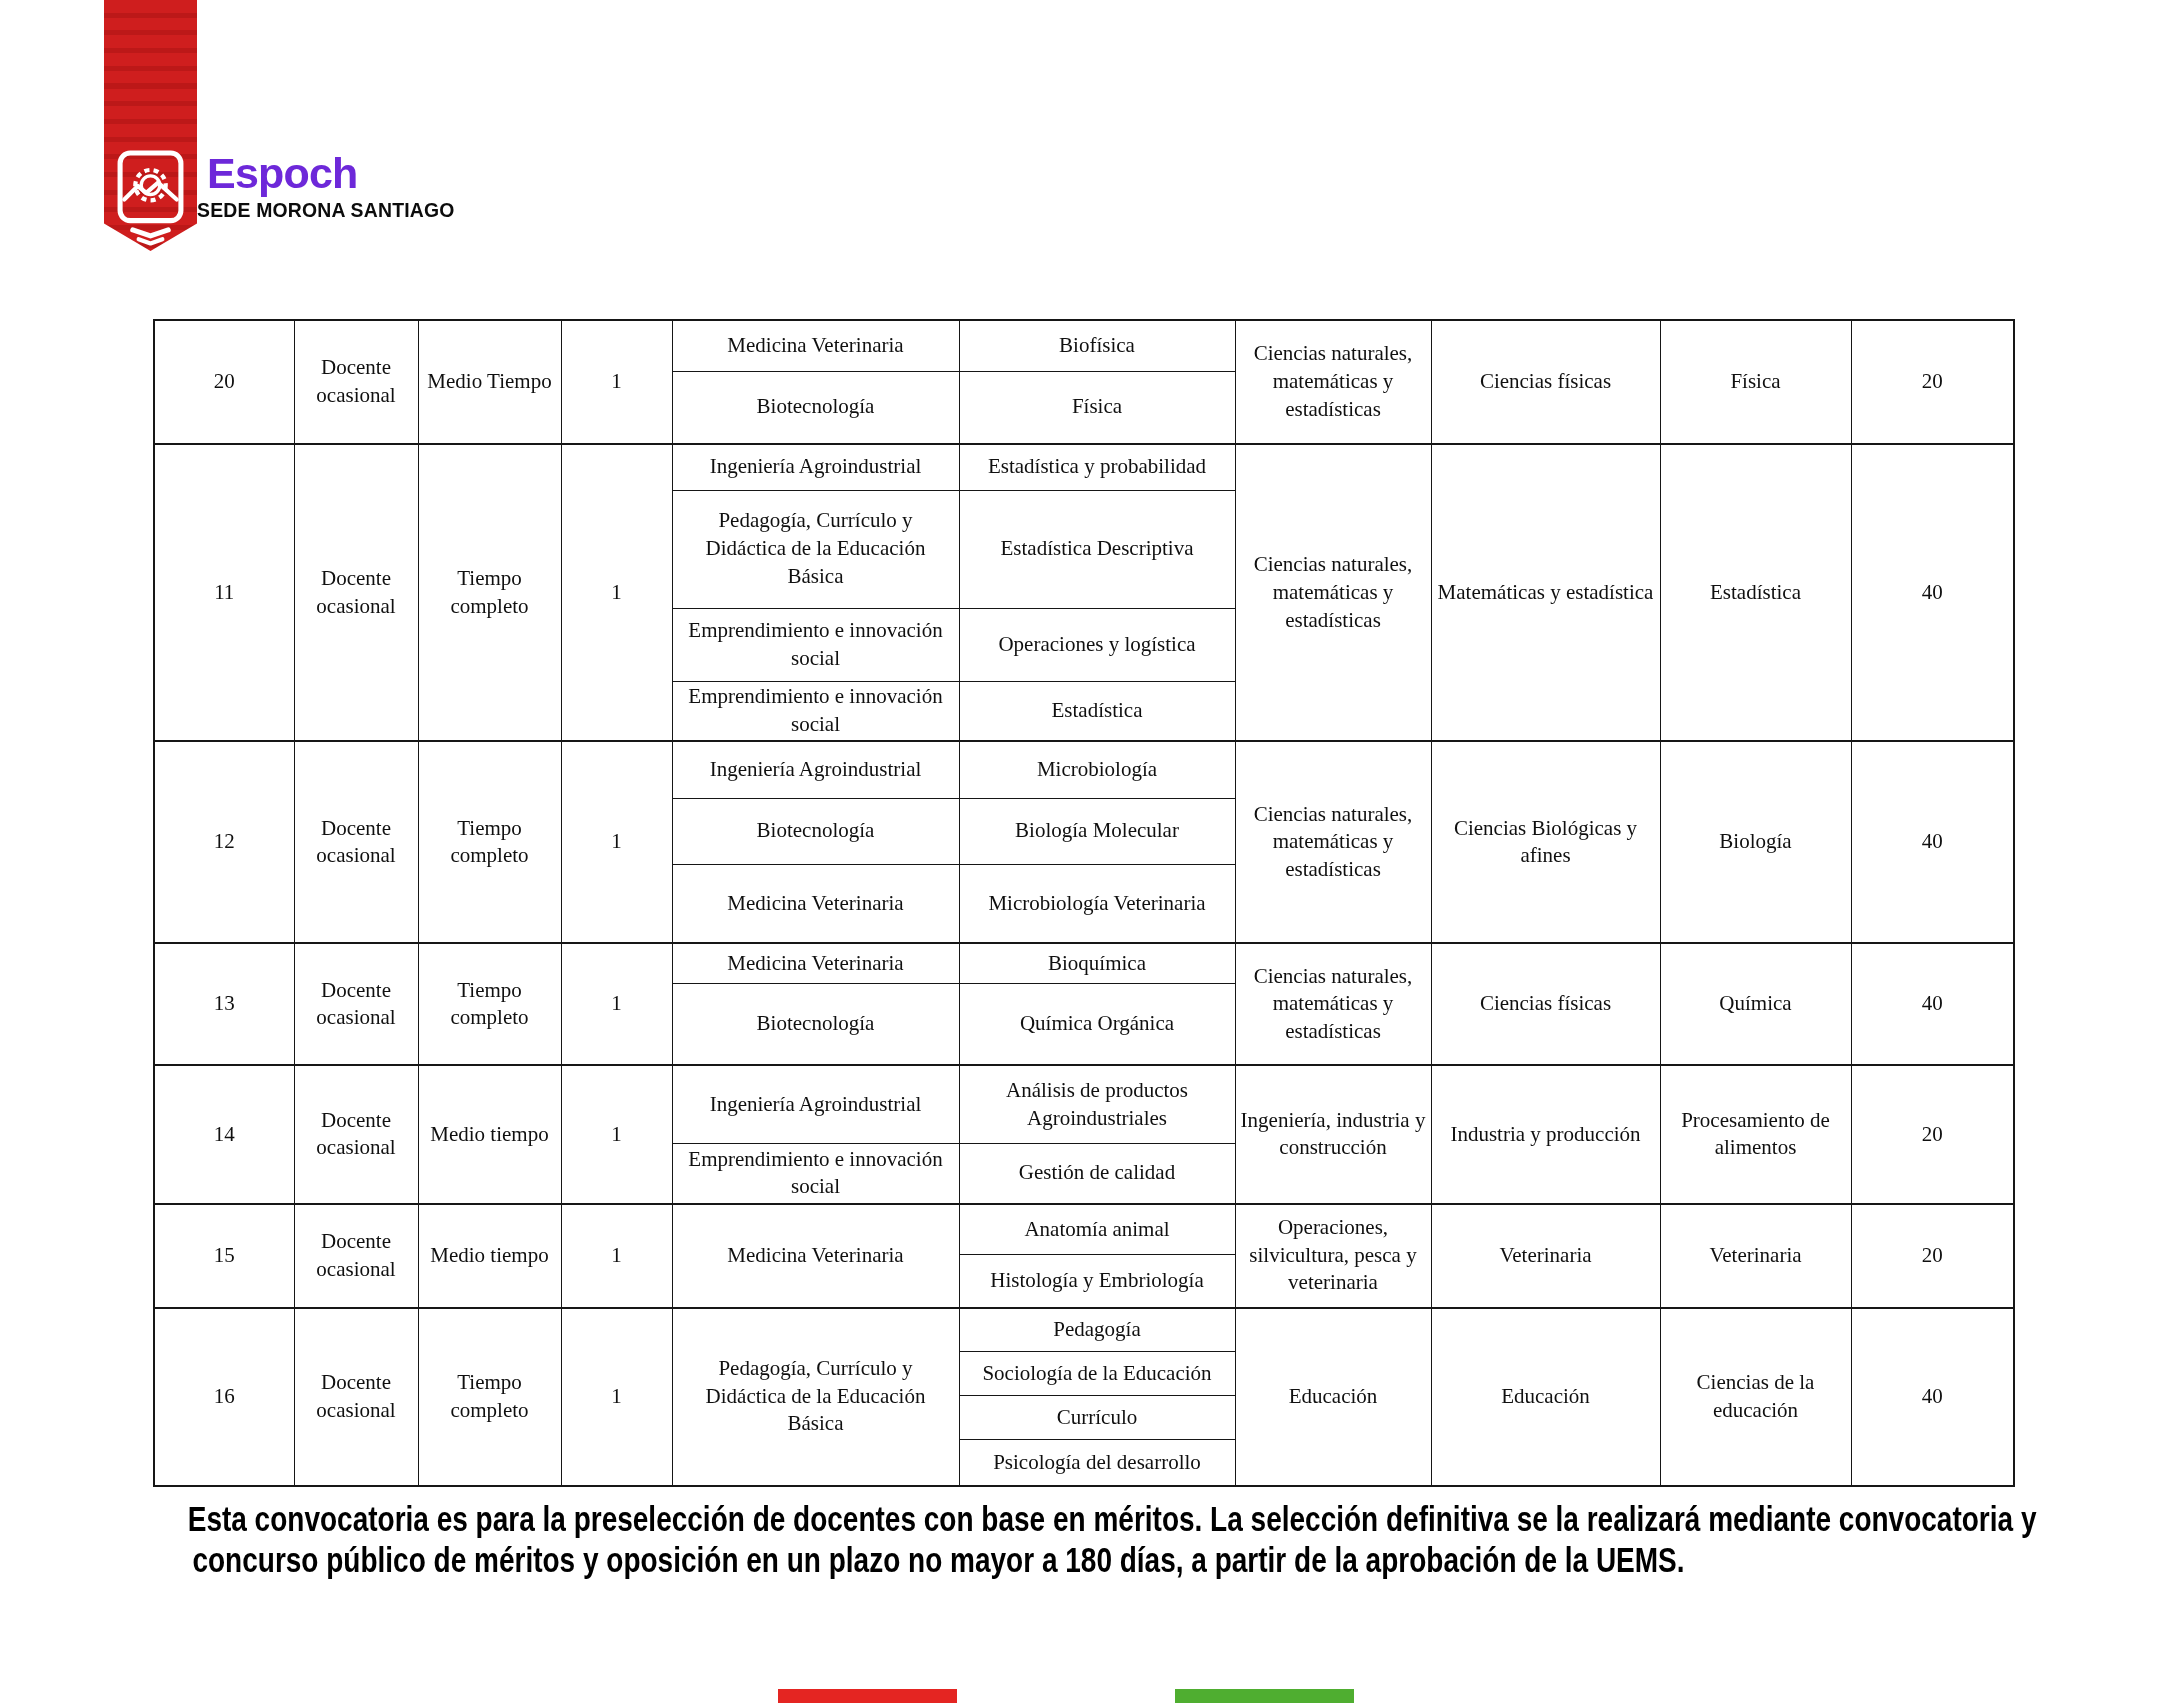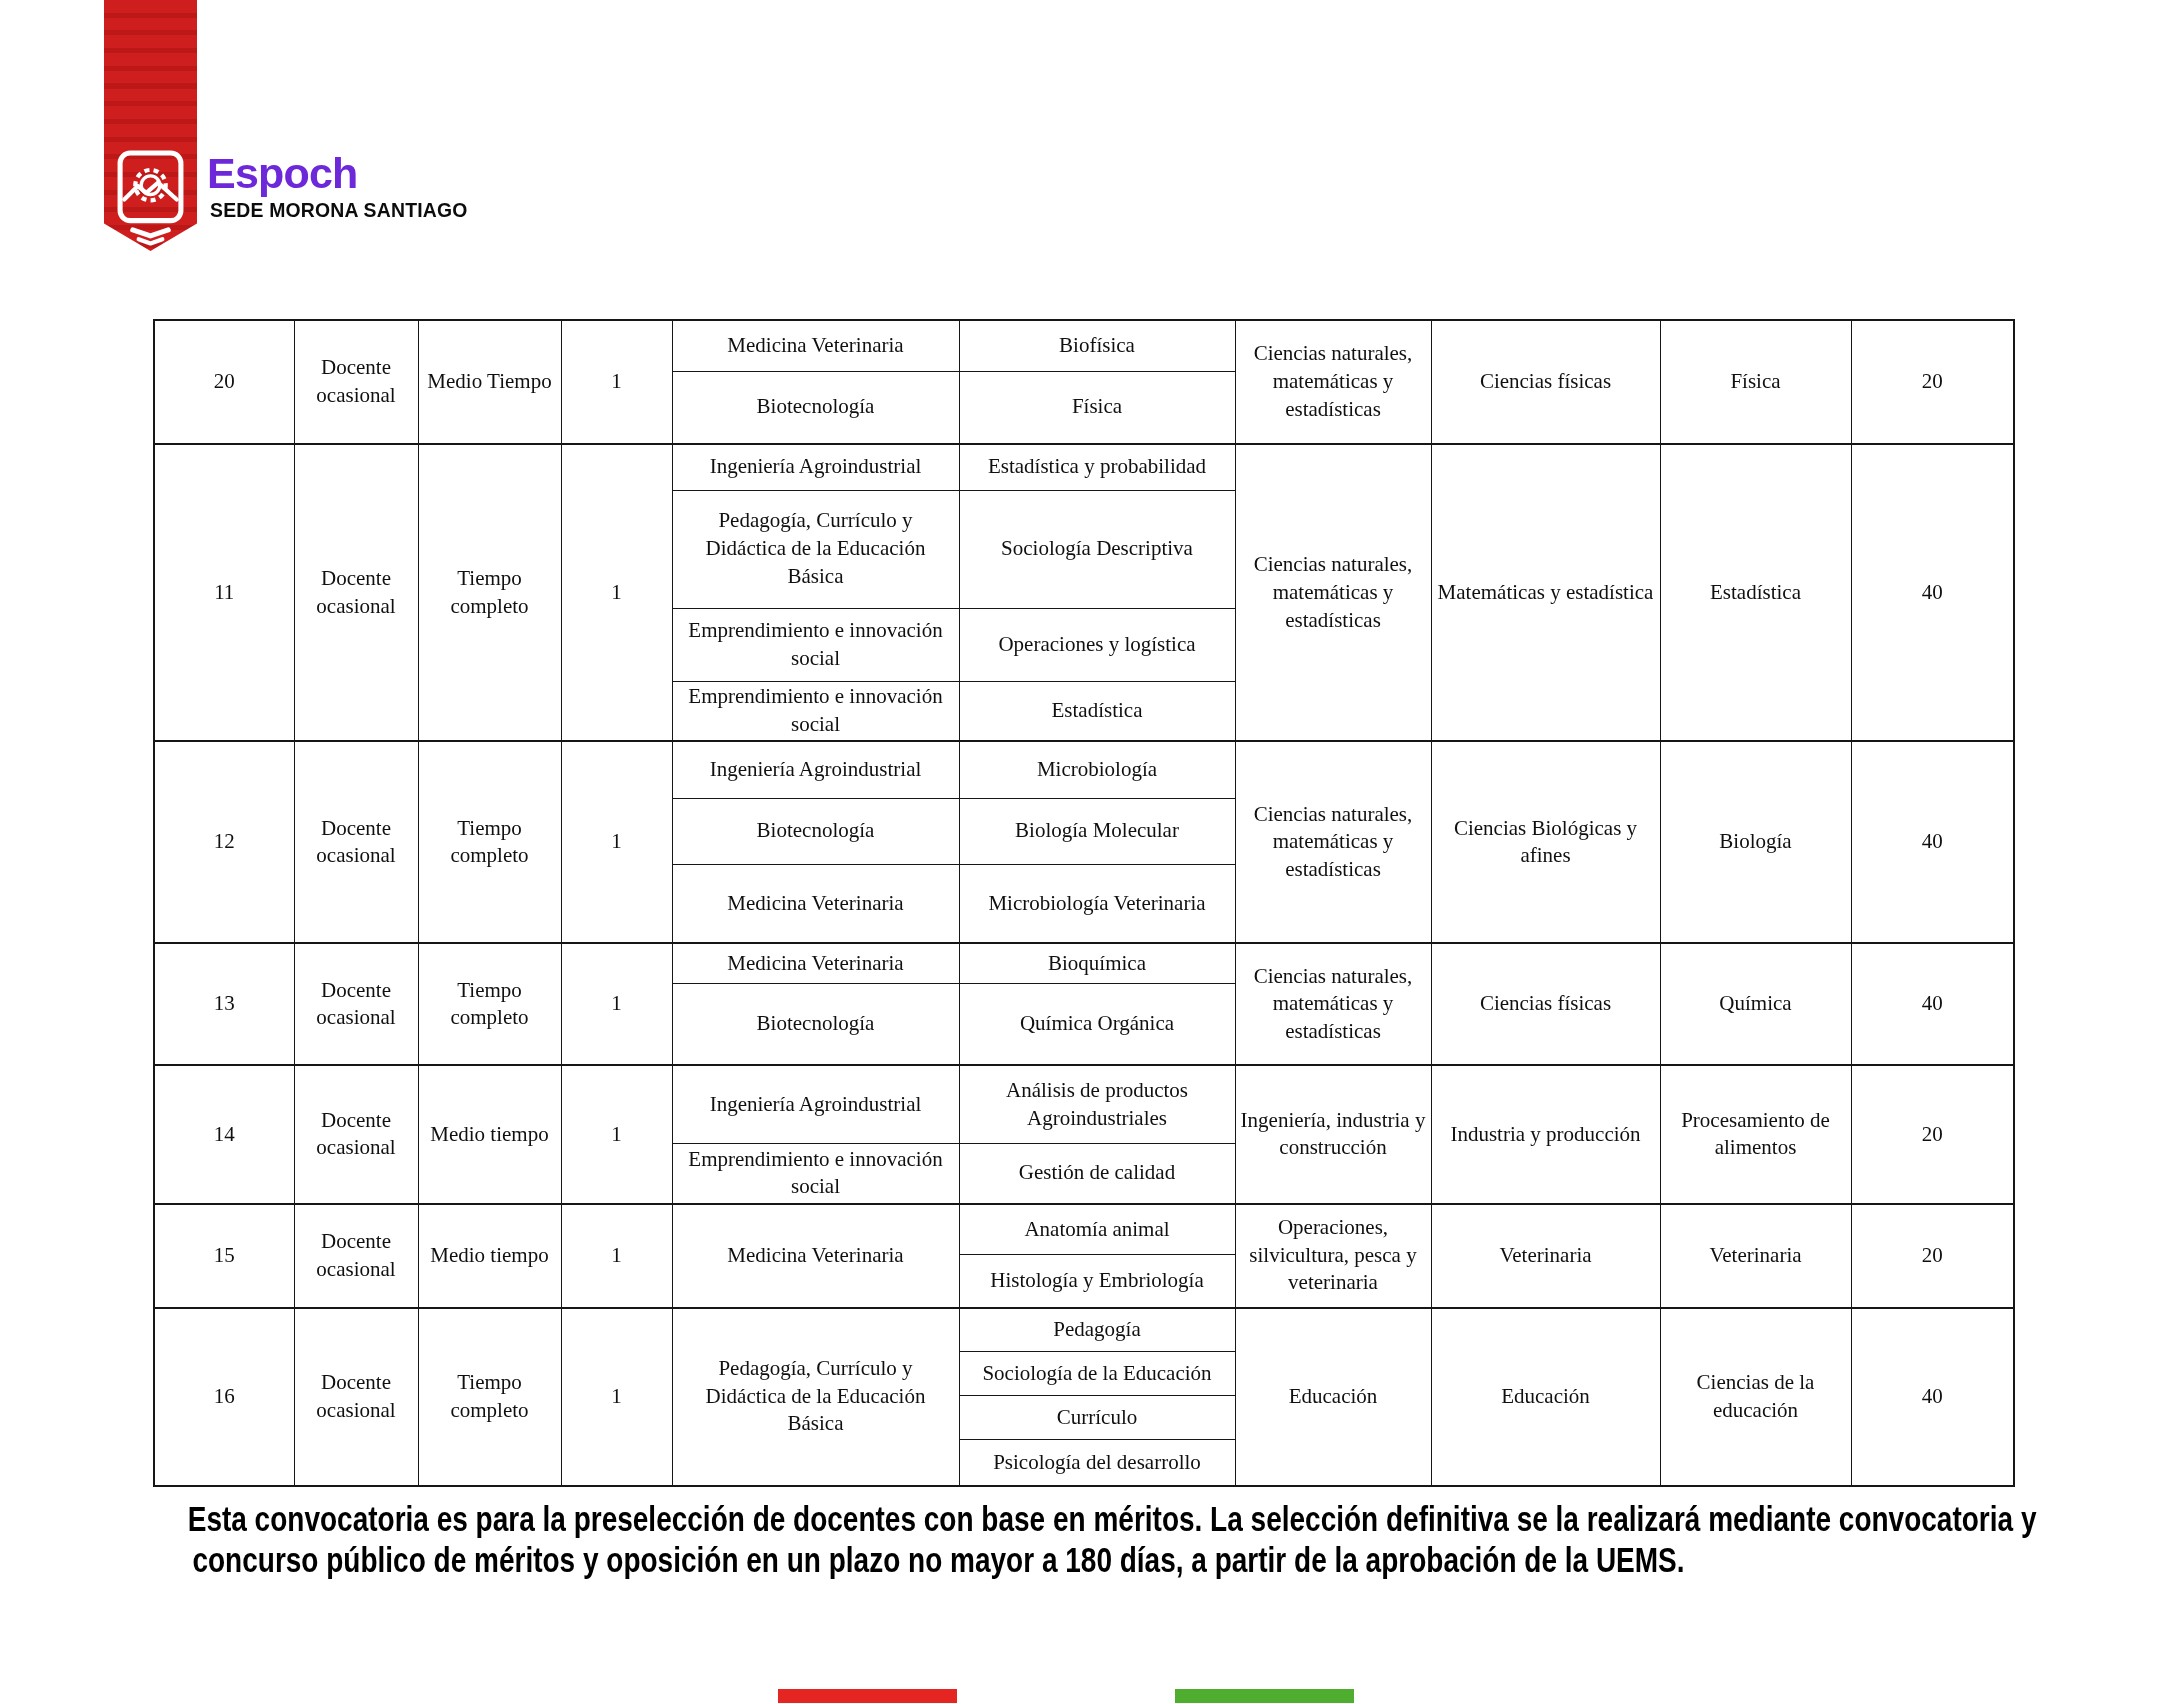--- a/index.html
+++ b/index.html
@@ -20,21 +20,21 @@
     clip-path:polygon(0 0,100% 0,100% 89%,50% 100%,0 89%);
   }
   .emblem{ position:absolute; left:115px; top:148px; width:71px; height:98px; }
   .logo-title{
     position:absolute; left:207px; top:152px;
     font-family:"Liberation Sans","DejaVu Sans",sans-serif;
     font-weight:700; font-size:43px; letter-spacing:-0.8px; color:#6d28d9;
     line-height:1;
   }
   .logo-sub{
-    position:absolute; left:210px; top:201px;
+    position:absolute; left:197px; top:201px;
     font-family:"Liberation Sans","DejaVu Sans",sans-serif;
     font-weight:700; font-size:19.4px; letter-spacing:0.2px; color:#0c0c0c;
     line-height:1;
   }
 
   
   table.vacancies{
     position:absolute; left:153px; top:319px; width:1859px;
     border-collapse:collapse; table-layout:fixed;
     border:2.5px solid #161616;
@@ -119,21 +119,21 @@
       <td rowspan="4">1</td>
       <td>Ingeniería Agroindustrial</td>
       <td>Estadística y probabilidad</td>
       <td rowspan="4">Ciencias naturales, matemáticas y estadísticas</td>
       <td rowspan="4">Matemáticas y estadística</td>
       <td rowspan="4">Estadística</td>
       <td rowspan="4">40</td>
     </tr>
     <tr style="height:118px">
       <td>Pedagogía, Currículo y Didáctica de la Educación Básica</td>
-      <td>Sociología Descriptiva</td>
+      <td>Estadística Descriptiva</td>
     </tr>
     <tr style="height:73px">
       <td>Emprendimiento e innovación social</td>
       <td>Operaciones y logística</td>
     </tr>
     <tr style="height:59px">
       <td>Emprendimiento e innovación social</td>
       <td>Estadística</td>
     </tr>
 

